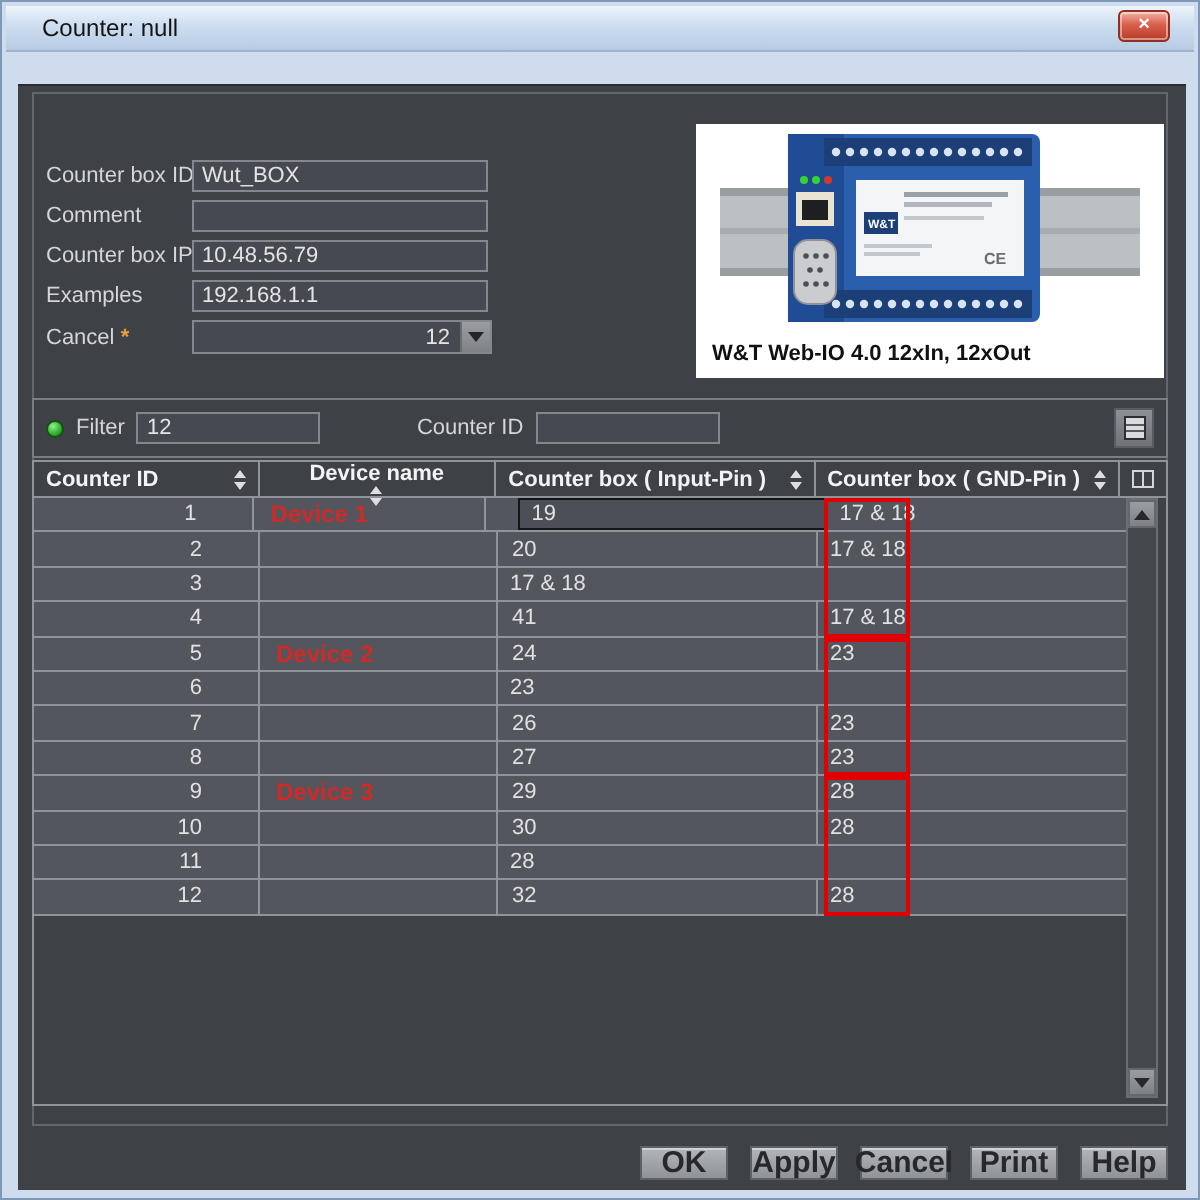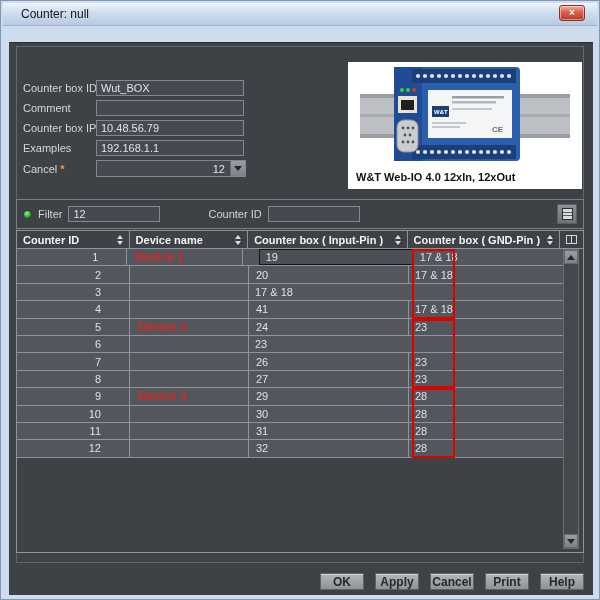--- a/index.html
+++ b/index.html
@@ -48,21 +48,21 @@
     border:1px solid #5a5d62;display:flex;align-items:center;justify-content:center;padding:0;}
   .doc-icon{width:11px;height:12px;background:#d9dbde;border:1px solid #2c2e32;
     background-image:linear-gradient(#0000 3px,#55585e 3px,#55585e 4px,#0000 4px,#0000 6px,#55585e 6px,#55585e 7px,#0000 7px);}
 
   
   .ctable{position:absolute;left:7px;top:187px;width:568px;height:323px;border:1px solid #90949a;}
   .thead{display:flex;height:18px;border-bottom:1px solid #90949a;}
   .th{display:flex;align-items:center;justify-content:space-between;padding:0 6px;
     font-size:11px;font-weight:bold;color:#f2f3f5;border-right:1px solid #90949a;}
   .th:nth-child(1){width:113px;}
-  .th:nth-child(2){width:119px;}
+  .th:nth-child(2){width:119px;flex-direction:column;}
   .th:nth-child(3){width:160px;}
   .th:nth-child(4){width:153px;}
   .th-corner{flex:1;display:flex;align-items:center;justify-content:center;border-right:0;}
   .sort{display:inline-flex;flex-direction:column;gap:2px;}
   .sort i{display:block;width:0;height:0;border-left:3px solid transparent;border-right:3px solid transparent;}
   .sort .up{border-bottom:4px solid #dcdee1;}
   .sort .dn{border-top:4px solid #dcdee1;}
   .grid-icon{width:11px;height:9px;border:1px solid #d4d6d9;
     background-image:linear-gradient(90deg,#0000 4px,#d4d6d9 4px,#d4d6d9 5px,#0000 5px);}
   .tbody{width:546px;}
@@ -81,21 +81,21 @@
   .sbtn{position:absolute;left:0;width:14px;height:14px;background:linear-gradient(#9a9da2,#7e8187);
     border:1px solid #64676c;display:flex;align-items:center;justify-content:center;padding:0;}
   .sbtn.up{top:0;}
   .sbtn.dn{bottom:0;}
   .sbtn .t-up{width:0;height:0;border-left:4px solid transparent;border-right:4px solid transparent;border-bottom:5px solid #26282c;}
   .sbtn .t-dn{width:0;height:0;border-left:4px solid transparent;border-right:4px solid transparent;border-top:5px solid #26282c;}
 
   
   .footer-buttons{position:absolute;right:9px;bottom:5px;display:flex;gap:11px;}
   .fbtn{width:44px;height:17px;background:linear-gradient(#b2b5ba,#8f9297);border:1px solid #5e6166;
-    box-shadow:inset 0 1px 0 rgba(255,255,255,.4);color:#26282c;font-size:12px;font-weight:bold;
+    box-shadow:inset 0 1px 0 rgba(255,255,255,.4);color:#26282c;font-size:15px;font-weight:bold;
     font-family:"Liberation Sans",sans-serif;display:flex;align-items:center;justify-content:center;padding:0;}
 </style>
 </head>
 <body>
 
 <div class="frame">
   <div class="titlebar">
     <span class="title">Counter: null</span>
   </div>
   <div class="close-btn">
@@ -301,21 +301,20 @@
   </div>
           <div class="trow">
     <div class="td td-id">10</div>
     <div class="td td-dev"></div>
     <div class="td td-in">30</div>
     <div class="td td-gnd">28</div>
   </div>
           <div class="trow">
     <div class="td td-id">11</div>
     <div class="td td-dev"></div>
-    <div class="td td-in">31</div>
     <div class="td td-gnd">28</div>
   </div>
           <div class="trow">
     <div class="td td-id">12</div>
     <div class="td td-dev"></div>
     <div class="td td-in">32</div>
     <div class="td td-gnd">28</div>
   </div>
         </div>
       <div class="vscroll">

